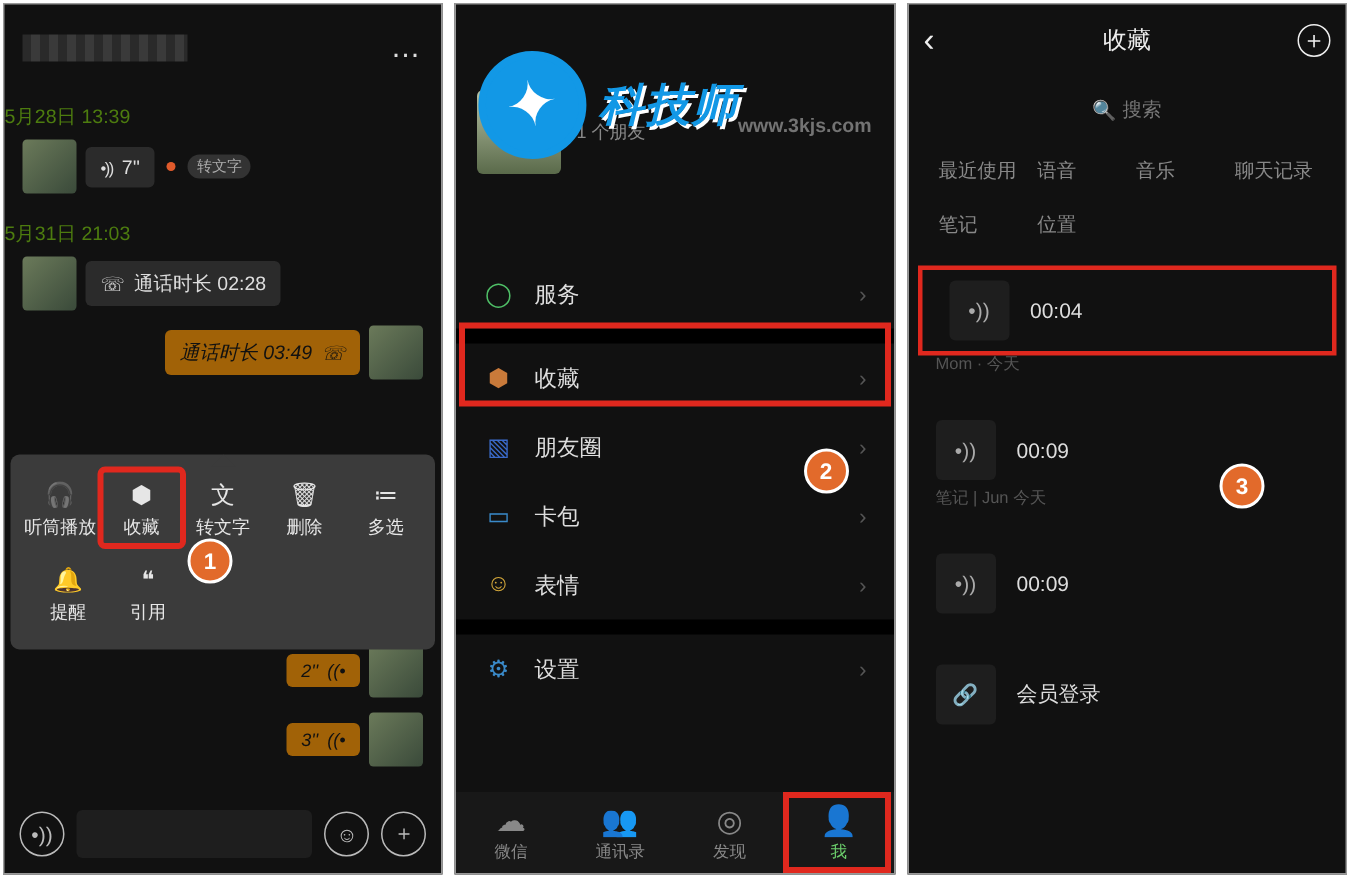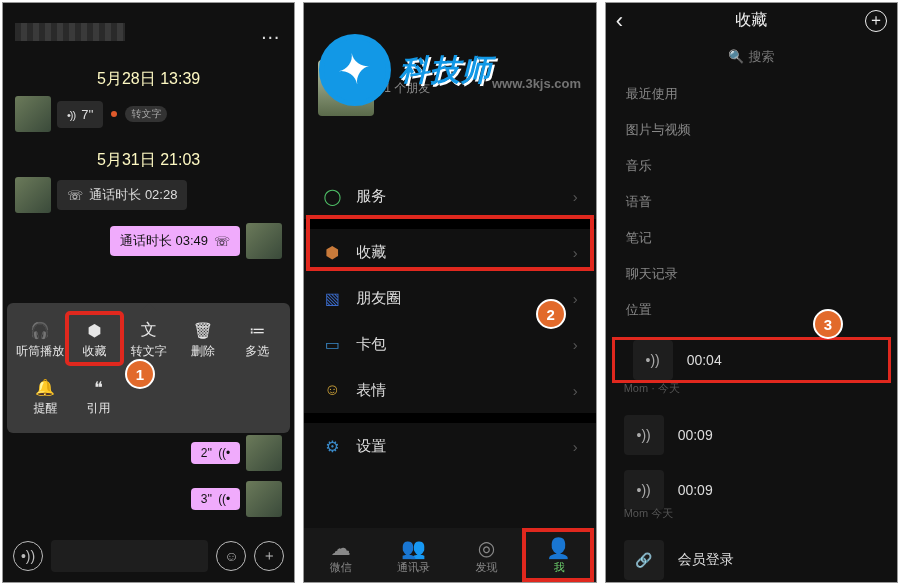--- a/index.html
+++ b/index.html
@@ -34,23 +34,22 @@
   }
   .pixelated-name {
     width: 110px;
     height: 18px;
     background: repeating-linear-gradient(90deg, #2a2a2a 0 6px, #3a3a3a 6px 12px);
     filter: blur(.2px);
   }
   .dots { color: #ddd; font-size: 20px; letter-spacing: 2px; }
 
   .date-sep {
-    text-align: center;
-    font-size: 16px;
-    color: #fef9c3;
+    font-size: 13px;
+    color: #4d7c0f;
     margin: 8px 0 6px;
   }
 
   .msg-row { display: flex; align-items: center; padding: 0 12px; margin-bottom: 10px; }
   .msg-row.right { justify-content: flex-end; }
   .avatar {
     width: 36px; height: 36px; border-radius: 3px;
     background: linear-gradient(135deg,#6b7a5a,#3a4a3a);
     flex: 0 0 36px;
   }
@@ -60,21 +59,21 @@
   .bubble {
     background: #2b2b2b;
     border-radius: 4px;
     padding: 6px 10px;
     font-size: 13px;
     color: #ddd;
     display: flex;
     align-items: center;
     gap: 6px;
   }
-  .bubble.green { background: #f0abfc; color: #111; }
+  .bubble.green { background: #a16207; color: #111; font-style: italic; }
   .bubble.small { padding: 4px 10px; font-size: 12px; }
   .rec-dot { width: 6px; height: 6px; border-radius: 50%; background: #e05a2b; }
   .to-text-pill {
     background: #333; font-size: 10px; border-radius: 8px; padding: 1px 6px; color:#aaa;
   }
 
   .voice-icon::before { content: "•))"; font-size: 11px; letter-spacing: -1px; }
 
   
   .popup {
@@ -198,21 +197,21 @@
   .p3-back { position:absolute; left:10px; font-size:22px; color:#eee; }
   .p3-add  { position:absolute; right:10px; width:22px;height:22px;border:1.5px solid #eee;border-radius:50%;
              display:flex;align-items:center;justify-content:center; font-size:16px;}
   .p3-search {
     margin: 8px 14px;
     height: 28px; border-radius:4px;
     display:flex;align-items:center;justify-content:center;
     font-size:13px; color:#777;
   }
   .p3-cats {
-    display:grid; grid-template-columns: repeat(1,1fr);
+    display:grid; grid-template-columns: repeat(4,1fr);
     gap: 10px 0; padding: 6px 14px 10px;
   }
   .p3-cat { font-size:13px; color:#888; text-align:left; padding: 4px 6px; }
 
   .p3-item {
     display:flex; align-items:center; height: 60px; padding: 0 18px;
     font-size: 14px; color:#ddd; gap:14px;
   }
   .p3-thumb {
     width: 40px; height:40px; background:#1e1e1e; border-radius:4px;
@@ -404,48 +403,47 @@
     <span>收藏</span>
     <span class="p3-add">＋</span>
   </div>
   <div class="p3-search">
     <span style="margin-right:4px">🔍</span>
     <span>搜索</span>
   </div>
 
   <div class="p3-cats">
     <div class="p3-cat">最近使用</div>
-    <div class="p3-cat">图片与视频</div>
+    <div class="p3-cat">语音</div>
     <div class="p3-cat">音乐</div>
-    <div class="p3-cat">语音</div>
+    <div class="p3-cat">聊天记录</div>
     <div class="p3-cat">笔记</div>
-    <div class="p3-cat">聊天记录</div>
     <div class="p3-cat">位置</div>
   </div>
 
   <div class="p3-item hl-red-thick" style="margin:4px 6px">
     <div class="p3-thumb">•))</div>
     <span>00:04</span>
   </div>
   <div class="p3-meta">Mom · 今天</div>
 
   <div class="step-badge" style="right:54px; top:306px">3</div>
 
   <div style="height:14px"></div>
   <div class="p3-item">
     <div class="p3-thumb">•))</div>
     <span>00:09</span>
   </div>
+  <div class="p3-meta">笔记 | Jun 今天</div>
 
   <div style="height:14px"></div>
   <div class="p3-item">
     <div class="p3-thumb">•))</div>
     <span>00:09</span>
   </div>
-  <div class="p3-meta">Mom 今天</div>
 
   <div style="height:14px"></div>
   <div class="p3-item">
     <div class="p3-thumb">🔗</div>
     <span>会员登录</span>
   </div>
 </div>
 
 <div class="logo-overlay">
   <div class="logo-mark">

